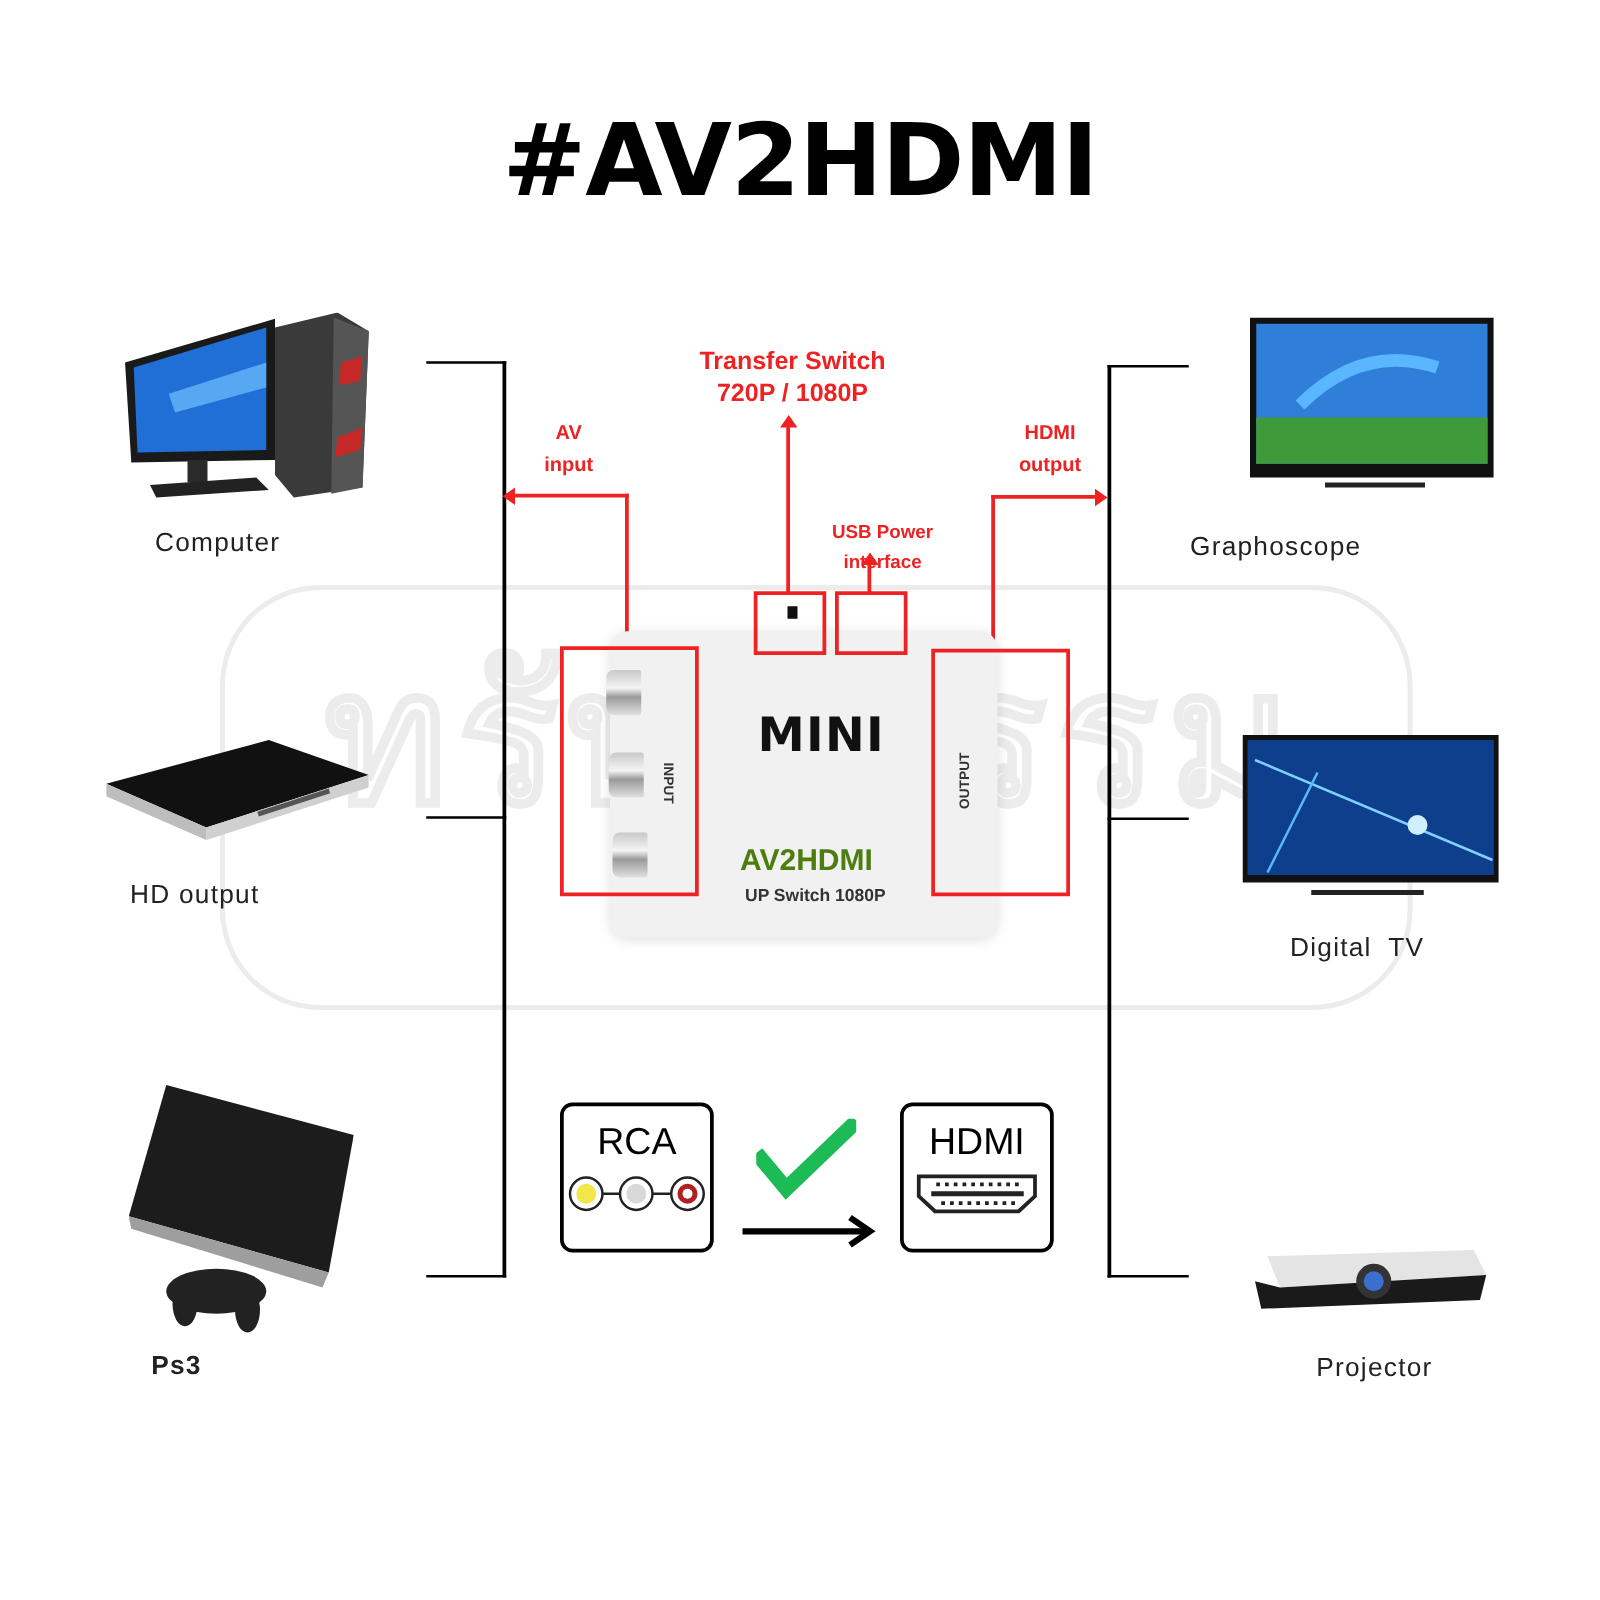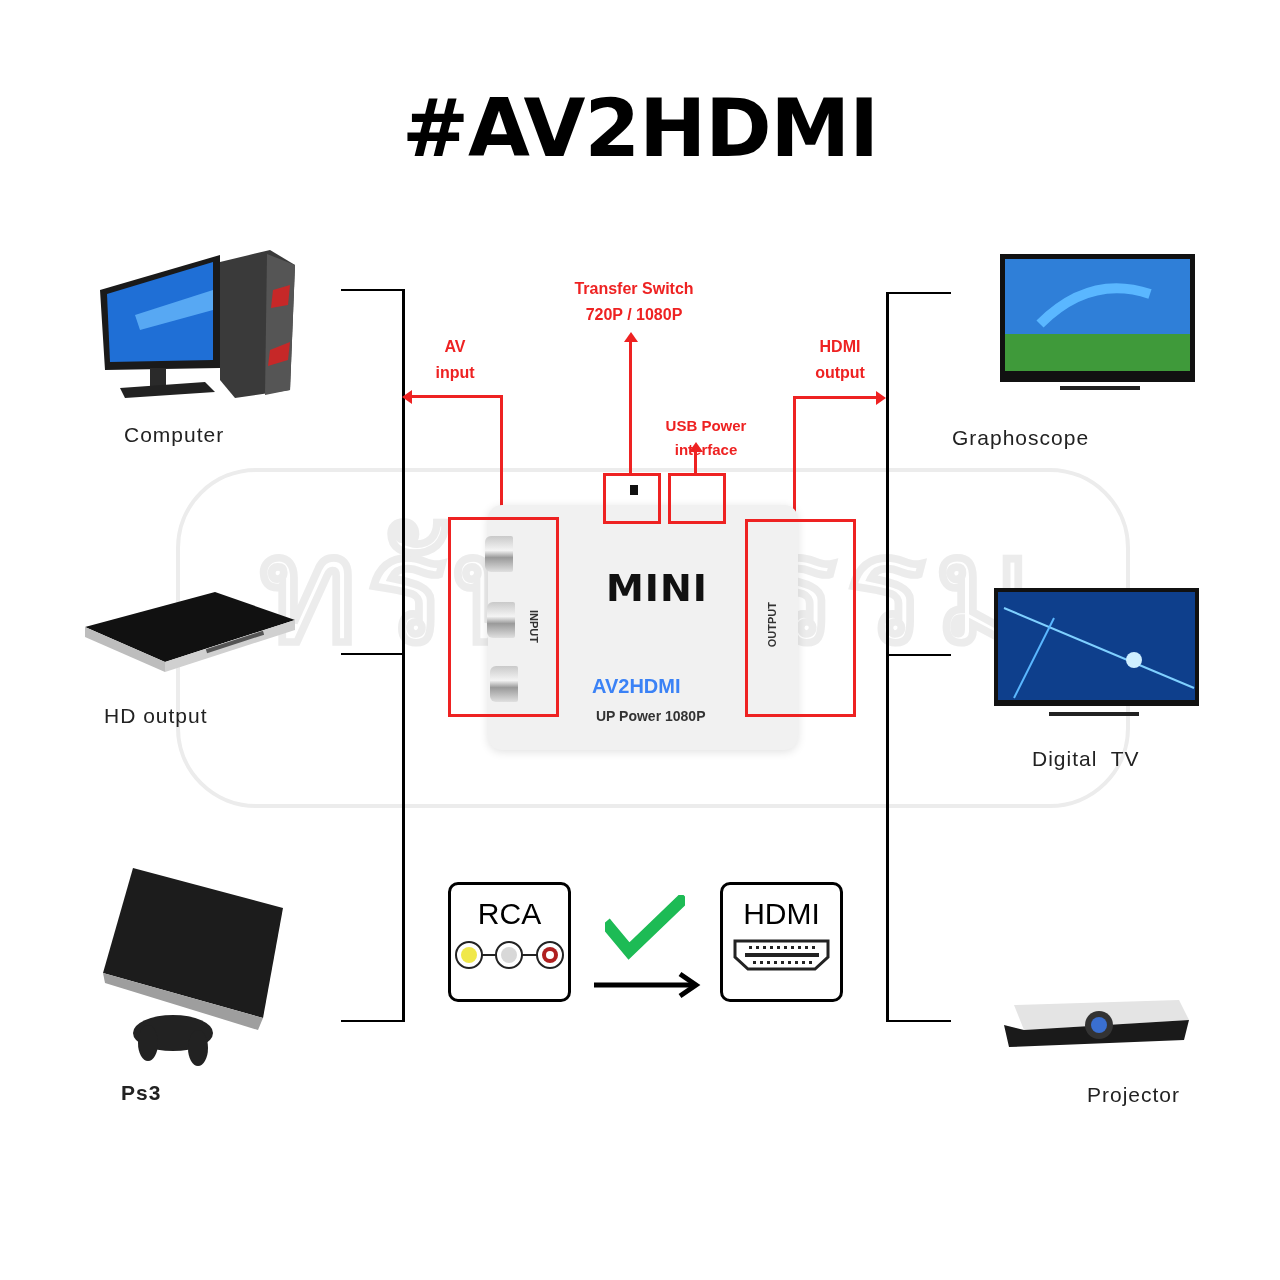--- a/index.html
+++ b/index.html
@@ -9,21 +9,21 @@
   .watermark{left:176px;top:468px;width:946px;height:332px;border:4px solid #ececec;border-radius:80px;}
   .wm-text{left:200px;top:470px;width:900px;font-size:150px;font-weight:bold;color:transparent;-webkit-text-stroke:3px #ececec;text-align:center;letter-spacing:8px;}
   .blk{background:#000;}
   .red{background:#ee2222;}
   .device-label{font-size:21px;color:#222;letter-spacing:1px;}
   .red-label{color:#ee2222;font-weight:bold;font-size:16px;text-align:center;line-height:26px;}
   .rbox{border:3px solid #ee2222;box-sizing:border-box;}
   .adapter{left:488px;top:505px;width:310px;height:245px;background:#f1f1f1;border-radius:14px;box-shadow:0 2px 10px rgba(0,0,0,0.12);}
   .jack{width:28px;height:36px;border-radius:6px 2px 2px 6px;background:linear-gradient(#c9c9c9,#f4f4f4 40%,#9a9a9a 60%,#e0e0e0);}
   .mini{font-size:38px;font-weight:900;color:#111;letter-spacing:1px;font-family:"DejaVu Sans",sans-serif;}
-  .av2{font-size:20px;font-weight:bold;color:#3b82f6;}
+  .av2{font-size:24px;font-weight:bold;color:#4d7c0f;}
   .scaler{font-size:14px;color:#333;font-weight:bold;}
   .vert{writing-mode:vertical-rl;font-size:11px;font-weight:bold;color:#333;}
   .vert-up{writing-mode:vertical-rl;transform:rotate(180deg);font-size:11px;font-weight:bold;color:#333;}
   .card{border:3px solid #000;border-radius:10px;background:#fff;box-sizing:border-box;}
   .card-title{font-size:30px;color:#000;text-align:center;}
 </style>
 </head>
 <body>
 
 <div class="abs title">#AV2HDMI</div>
@@ -101,27 +101,27 @@
 <div class="abs device-label" style="left:1032px;top:747px;white-space:pre;">Digital  TV</div>
 
 <div class="abs" style="left:1004px;top:995px;width:185px;height:60px;">
   <svg width="185" height="60" viewBox="0 0 185 60">
     <polygon points="10,10 175,5 185,25 20,35" fill="#e4e4e4"></polygon>
     <polygon points="0,30 20,35 185,25 180,45 5,52" fill="#1a1a1a"></polygon>
     <circle cx="95" cy="30" r="14" fill="#333"></circle>
     <circle cx="95" cy="30" r="8" fill="#3a6fd0"></circle>
   </svg>
 </div>
-<div class="abs device-label" style="left:1087px;top:1083px;">Projector</div>
+<div class="abs device-label" style="left:1053px;top:1083px;">Projector</div>
 
 <div class="abs red-label" style="left:415px;top:334px;width:80px;">
   <div>AV</div>
   <div>input</div>
 </div>
-<div class="abs red-label" style="left:554px;top:276px;width:160px;font-size:16px;">
+<div class="abs red-label" style="left:554px;top:276px;width:160px;font-size:20px;">
   <div>Transfer Switch</div>
   <div>720P / 1080P</div>
 </div>
 <div class="abs red-label" style="left:650px;top:382px;width:112px;font-size:15px;line-height:24px;margin-top:32px;">
   <div>USB Power</div>
   <div>interface</div>
 </div>
 <div class="abs red-label" style="left:800px;top:334px;width:80px;">
   <div>HDMI</div>
   <div>output</div>
@@ -143,21 +143,21 @@
 
 <div class="abs adapter"></div>
 <div class="abs" style="left:630px;top:485px;width:8px;height:10px;background:#111;"></div>
 <div class="abs jack" style="left:485px;top:536px;"></div>
 <div class="abs jack" style="left:487px;top:602px;"></div>
 <div class="abs jack" style="left:490px;top:666px;"></div>
 <div class="abs vert" style="left:528px;top:610px;">INPUT</div>
 <div class="abs vert-up" style="left:766px;top:602px;">OUTPUT</div>
 <div class="abs mini" style="left:606px;top:566px;">MINI</div>
 <div class="abs av2" style="left:592px;top:675px;">AV2HDMI</div>
-<div class="abs scaler" style="left:596px;top:708px;">UP Power 1080P</div>
+<div class="abs scaler" style="left:596px;top:708px;">UP Switch 1080P</div>
 
 <div class="abs rbox" style="left:448px;top:517px;width:111px;height:200px;"></div>
 <div class="abs rbox" style="left:603px;top:473px;width:58px;height:51px;"></div>
 <div class="abs rbox" style="left:668px;top:473px;width:58px;height:51px;"></div>
 <div class="abs rbox" style="left:745px;top:519px;width:111px;height:198px;"></div>
 
 <div class="abs card" style="left:448px;top:882px;width:123px;height:120px;">
   <div class="card-title" style="margin-top:12px;">RCA</div>
   <svg width="117" height="40" viewBox="0 0 117 40" style="display:block;margin-top:4px;">
     <line x1="18" y1="20" x2="100" y2="20" stroke="#222" stroke-width="2"></line>

